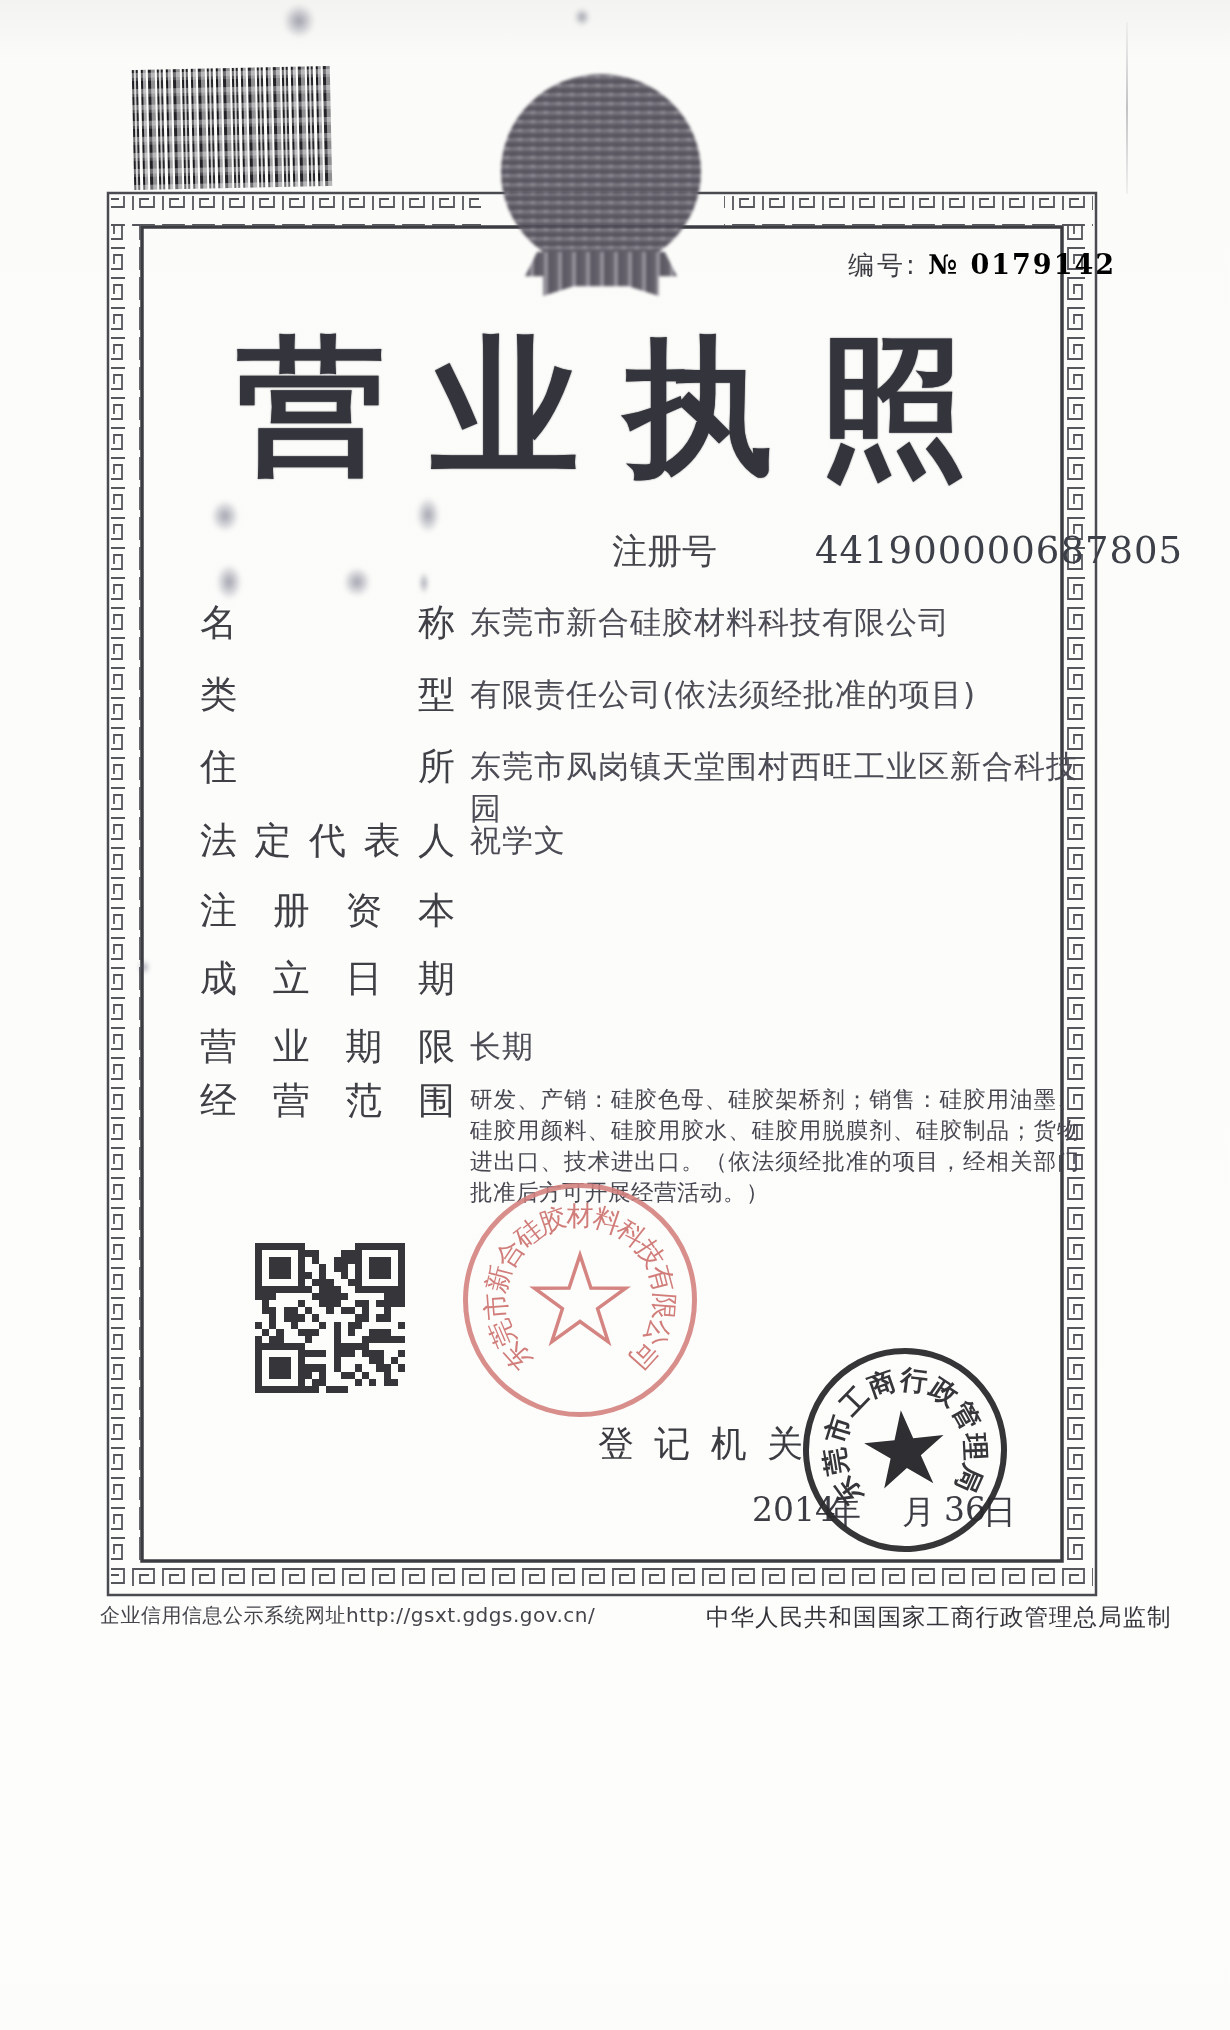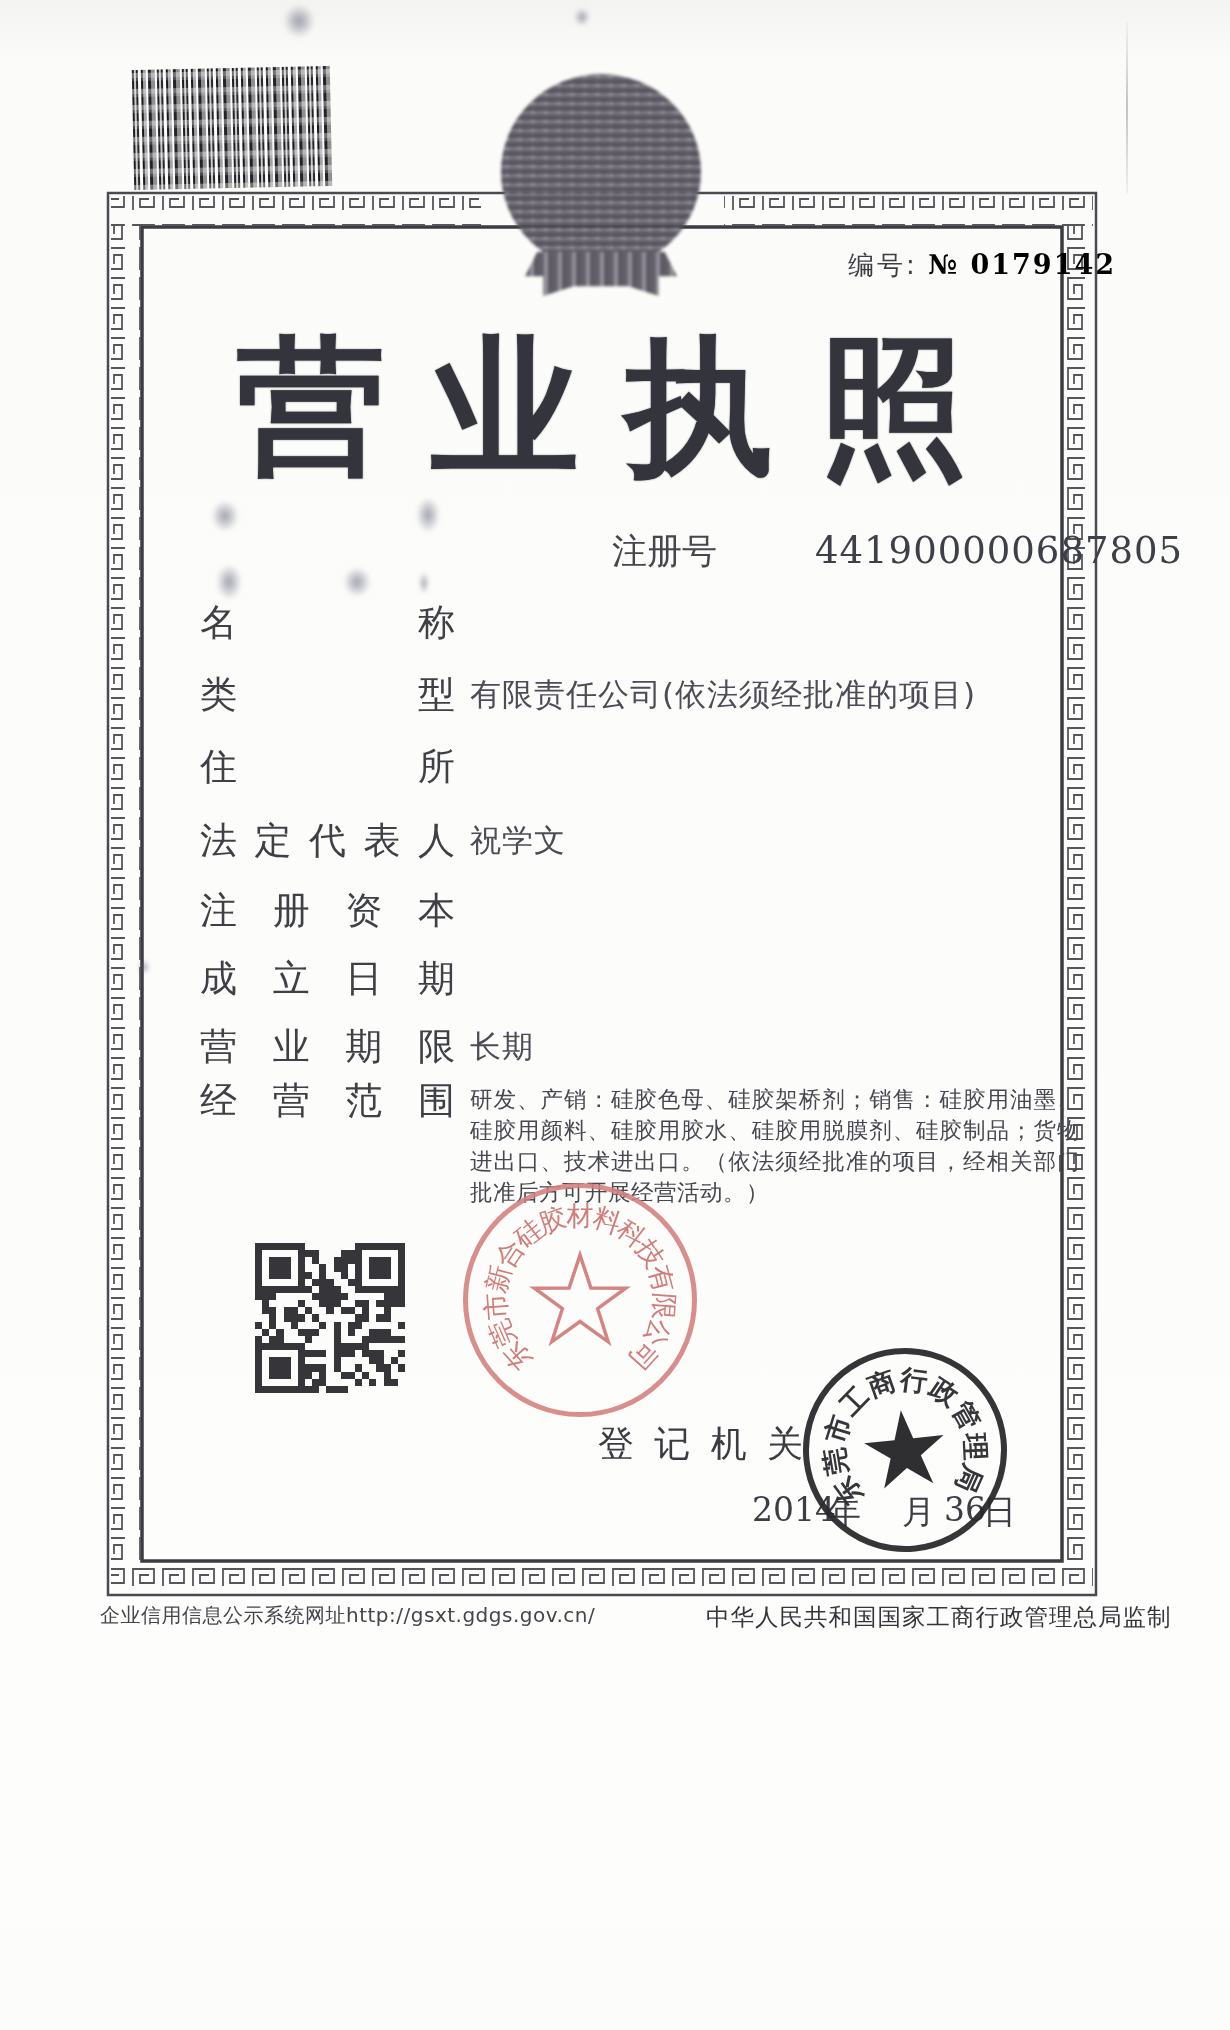--- a/index.html
+++ b/index.html
@@ -136,33 +136,35 @@
 <div class="abs regno">
   <span class="lab"><span>注</span><span>册</span><span>号</span></span>
   <span class="num">441900000687805</span>
 </div>
 
 <div class="abs row" style="top:598px">
   <span class="lab">
       <span>名</span>
       <span>称</span>
     </span>
+  <span class="val">东莞市新合硅胶材料科技有限公司</span>
 </div>
 <div class="abs row" style="top:670px">
   <span class="lab">
       <span>类</span>
       <span>型</span>
     </span>
   <span class="val">有限责任公司(依法须经批准的项目)</span>
 </div>
 <div class="abs row" style="top:742px">
   <span class="lab">
       <span>住</span>
       <span>所</span>
     </span>
+  <span class="val">东莞市凤岗镇天堂围村西旺工业区新合科技园</span>
 </div>
 <div class="abs row" style="top:816px">
   <span class="lab">
       <span>法</span>
       <span>定</span>
       <span>代</span>
       <span>表</span>
       <span>人</span>
     </span>
   <span class="val">祝学文</span>

